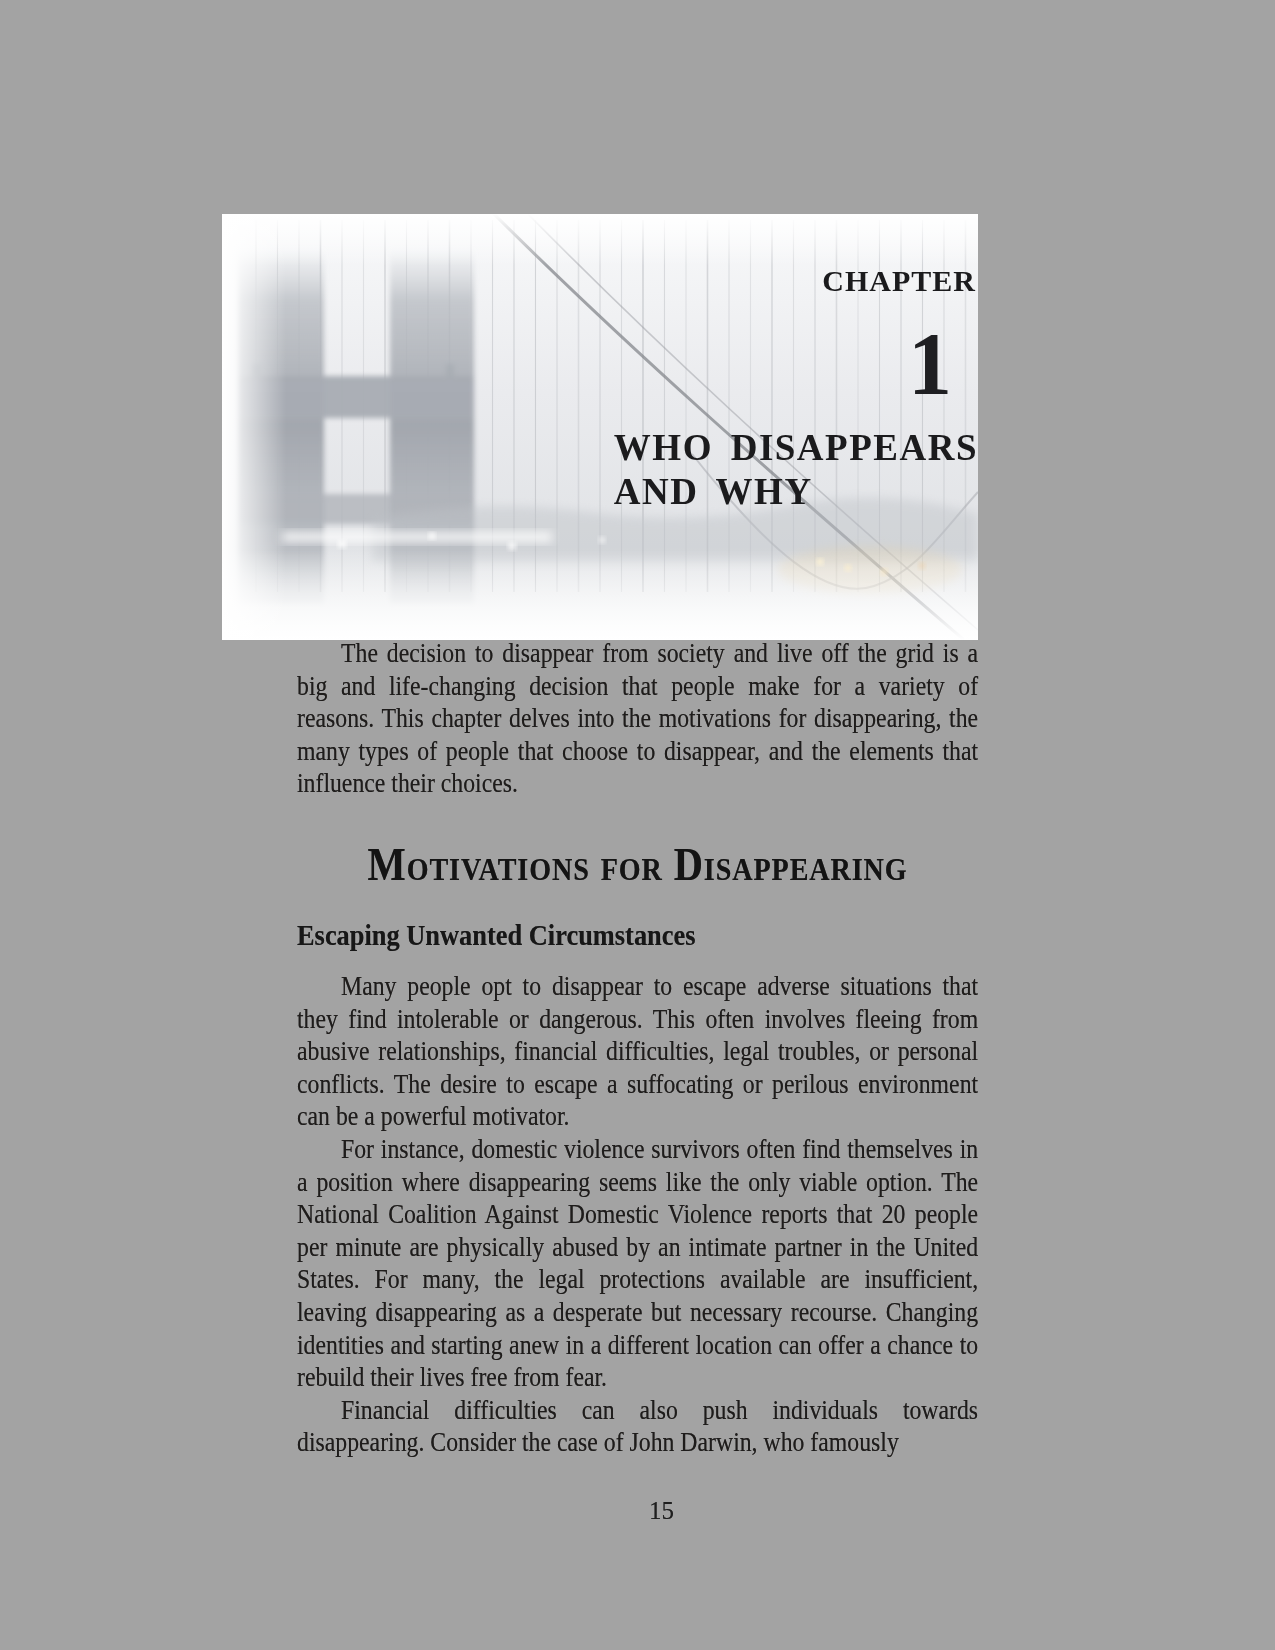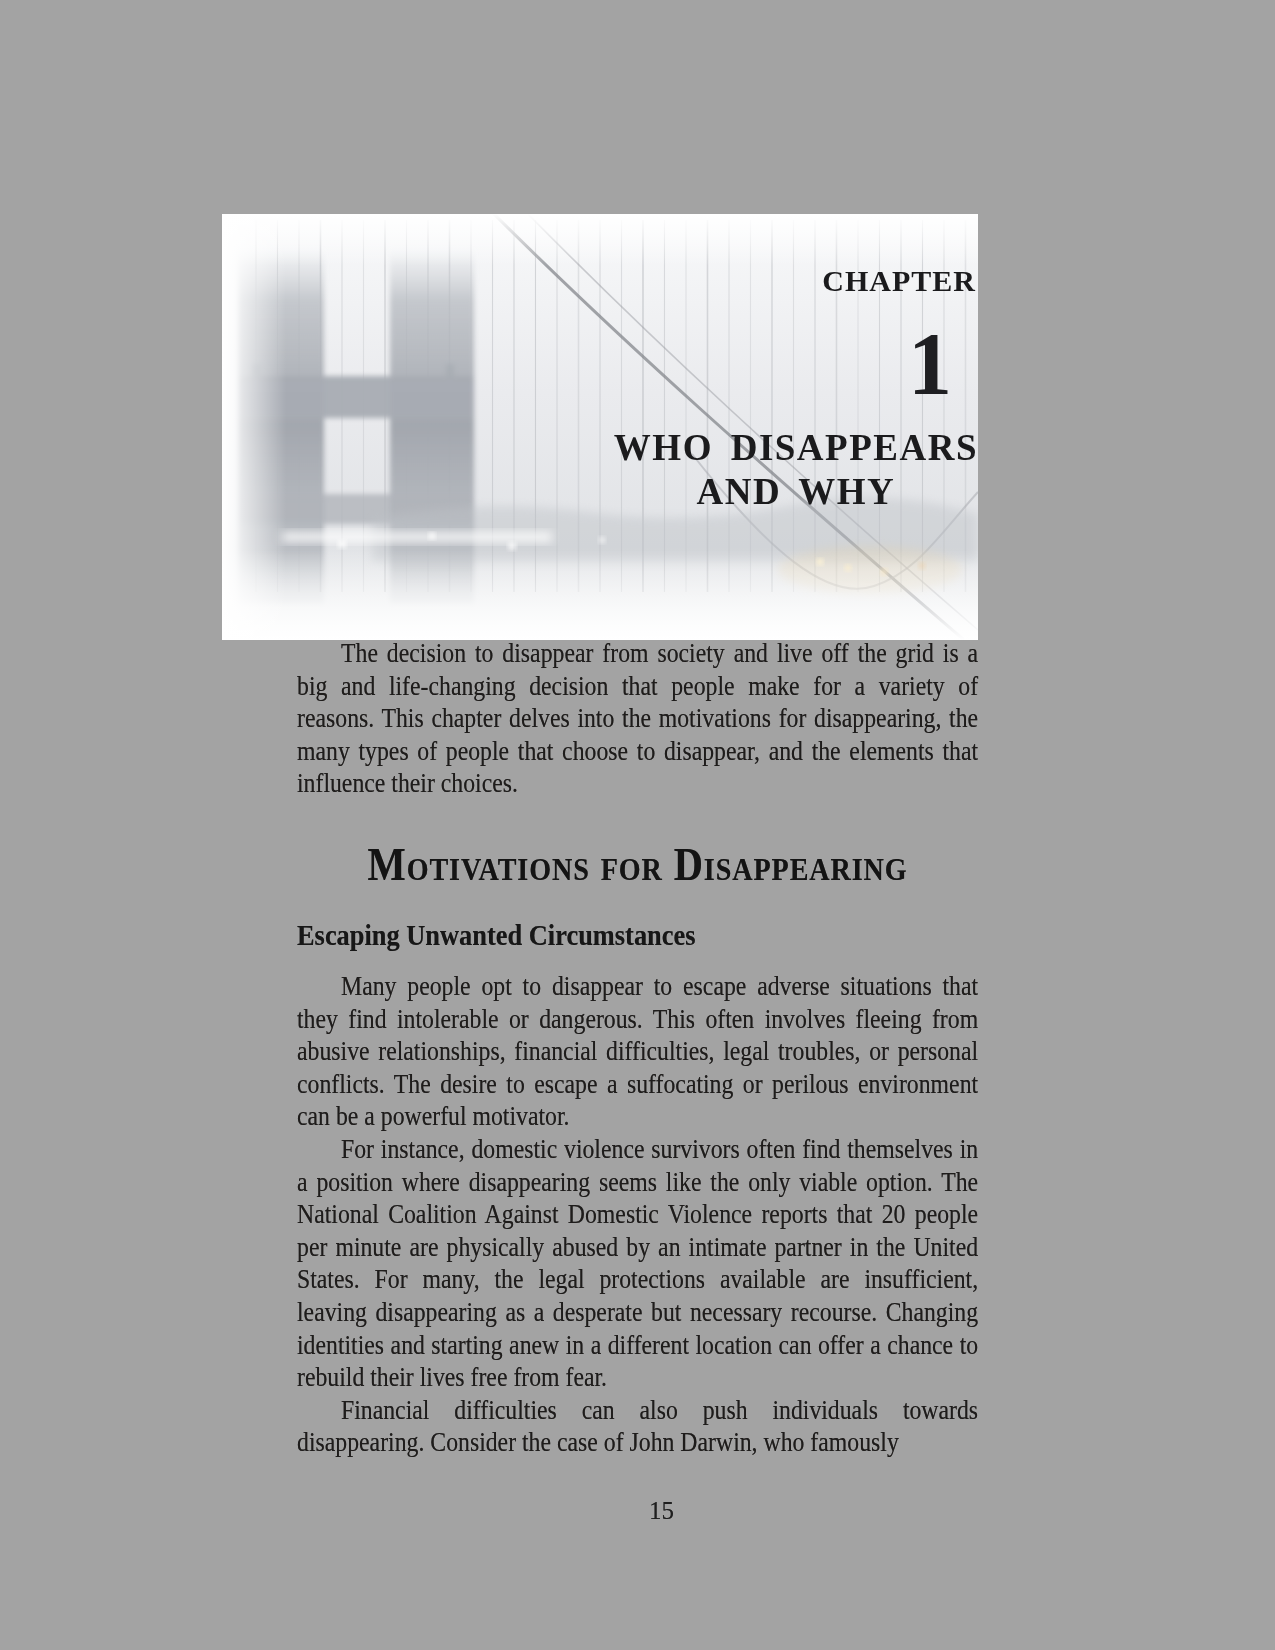--- a/index.html
+++ b/index.html
@@ -6,21 +6,21 @@
   .page{position:relative;width:1275px;height:1650px;background:#a3a3a3;overflow:hidden;
         font-family:"Liberation Serif",serif;}
 
   
   .chapter-header{position:absolute;left:222px;top:214px;width:756px;height:426px;margin:0;}
   .chapter-header svg{position:absolute;left:0;top:0;}
   .chapter-label{position:absolute;top:50px;right:2px;
         font-weight:bold;font-size:30px;line-height:34px;letter-spacing:1px;color:#1b1b1d;}
   .chapter-number{position:absolute;top:106px;right:26px;
         font-weight:bold;font-size:88px;line-height:88px;color:#1f1f22;}
-  .chapter-title{position:absolute;top:212px;right:0;text-align:center;
+  .chapter-title{position:absolute;top:212px;right:0;text-align:left;
         font-weight:bold;font-size:37px;line-height:44px;letter-spacing:1.5px;word-spacing:7px;
         color:#1b1b1d;}
 
   
   .text-col{position:absolute;left:297px;top:637px;width:774px;
         transform:scaleX(0.88);transform-origin:0 0;
         color:#1e1c1b;font-size:27px;line-height:32.6px;text-align:justify;}
   .body-p{margin:0;text-indent:50px;text-shadow:0 0 .6px rgba(30,28,26,.55);}
   .section-heading{margin:40px 0 0;font-weight:bold;font-variant:small-caps;
         font-size:46px;line-height:50px;text-align:center;letter-spacing:1px;

